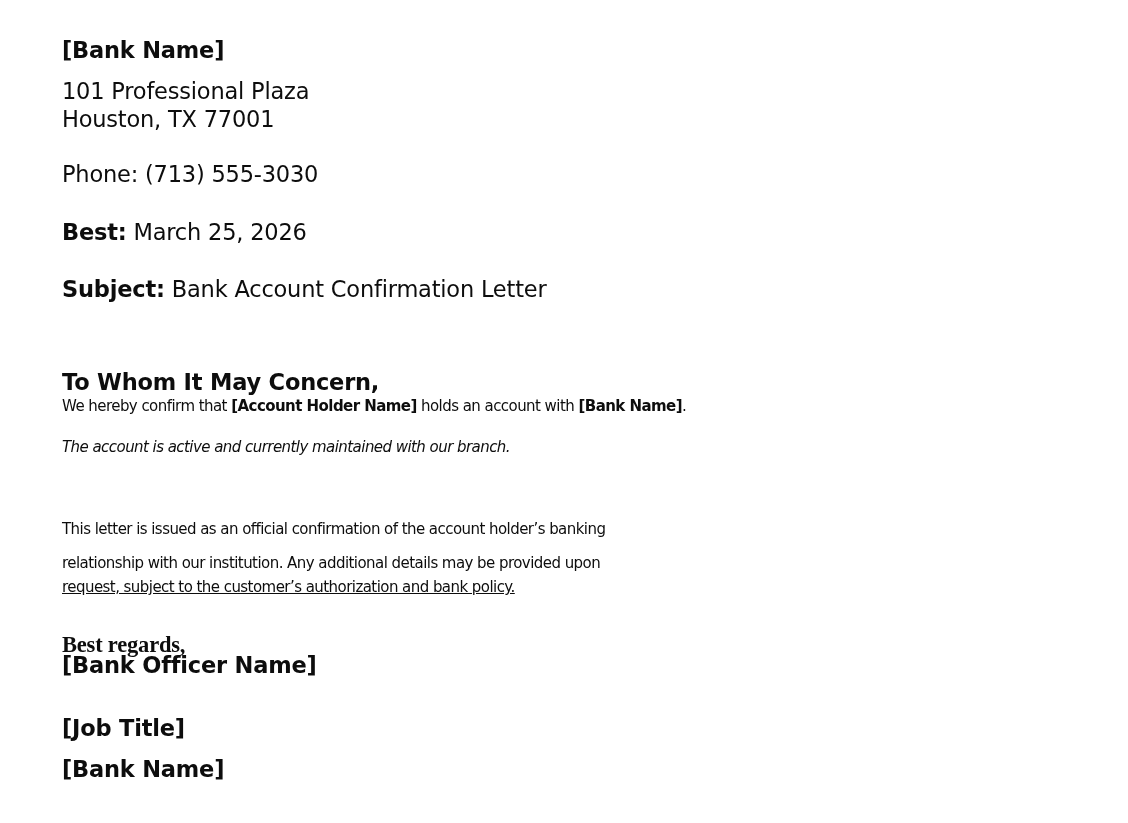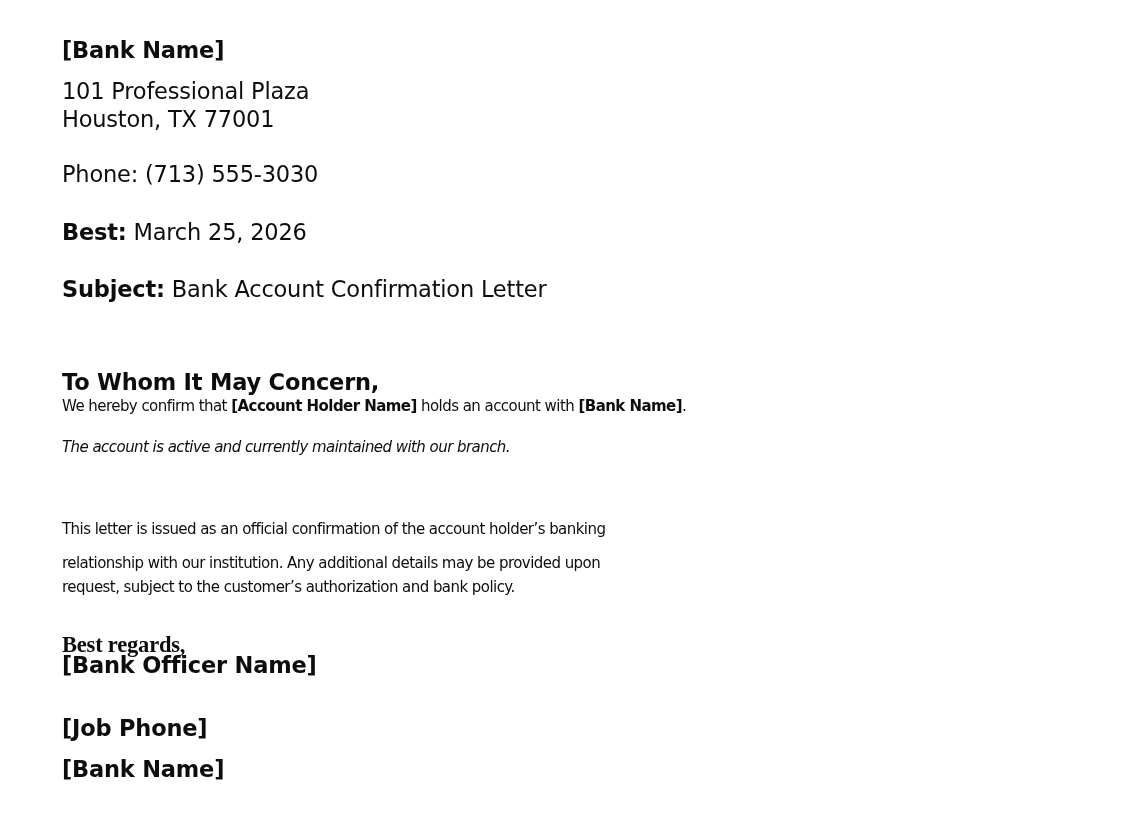--- a/index.html
+++ b/index.html
@@ -61,23 +61,23 @@
   <div>
     <div class="line cond" style="top:391px;">
       <span>We hereby confirm that </span><span class="b">[Account Holder Name]</span><span> holds an account with </span><span class="b">[Bank Name]</span><span>.</span>
     </div>
     <div class="line cond" style="top:432px;font-style:italic;">The account is active and currently maintained with our branch.</div>
   </div>
 
   <div>
     <div class="line cond" style="top:514px;">This letter is issued as an official confirmation of the account holder’s banking</div>
     <div class="line cond" style="top:548px;">relationship with our institution. Any additional details may be provided upon</div>
-    <div class="line cond" style="top:572px;">request, subject to the customer’s authorization and bank policy.</div>
+    <div class="line cond" style="top:572px;text-decoration:underline;">request, subject to the customer’s authorization and bank policy.</div>
   </div>
 
   <div>
     <div class="line b" style="top:630px;font-family:Liberation Serif, serif;">Best regards,</div>
     <div class="line b" style="top:650px;">[Bank Officer Name]</div>
-    <div class="line b" style="top:713px;">[Job Phone]</div>
+    <div class="line b" style="top:713px;">[Job Title]</div>
     <div class="line b" style="top:754px;">[Bank Name]</div>
   </div>
 
 </div>
 
 </body></html>

